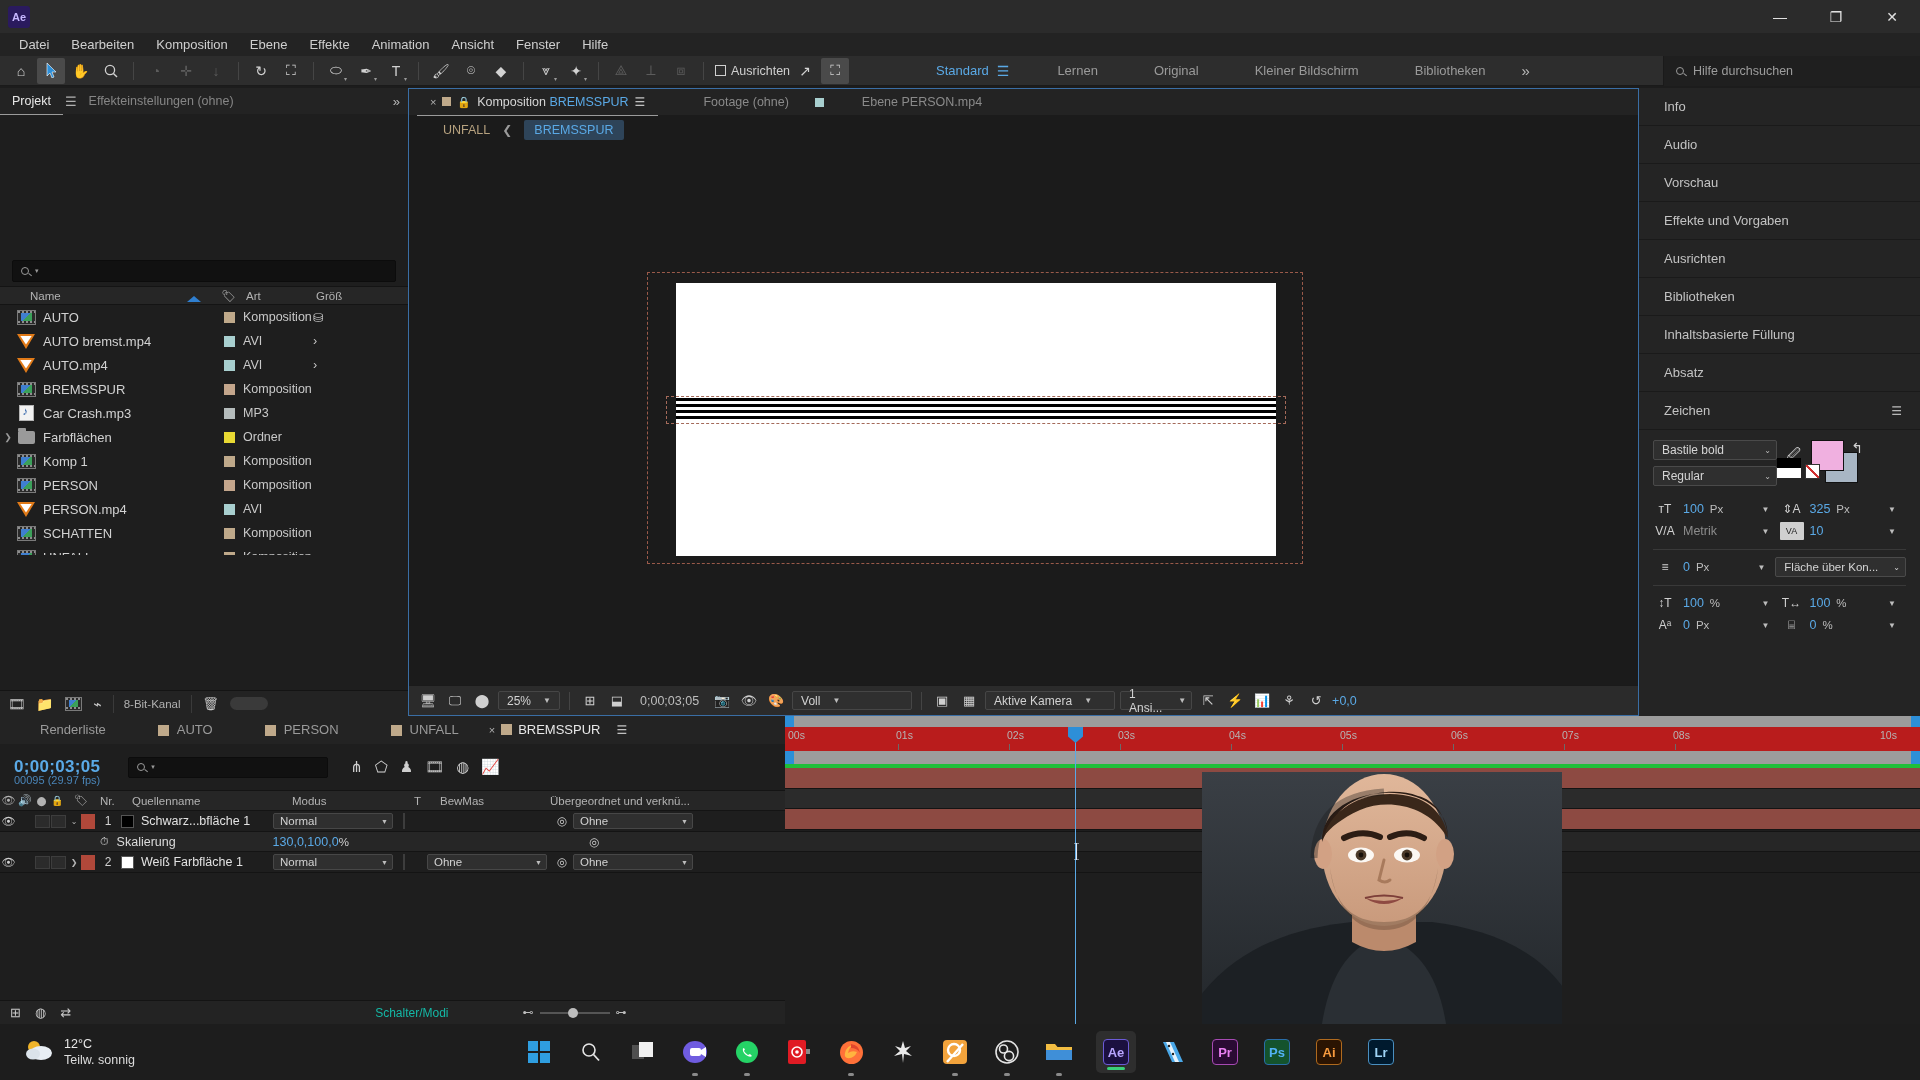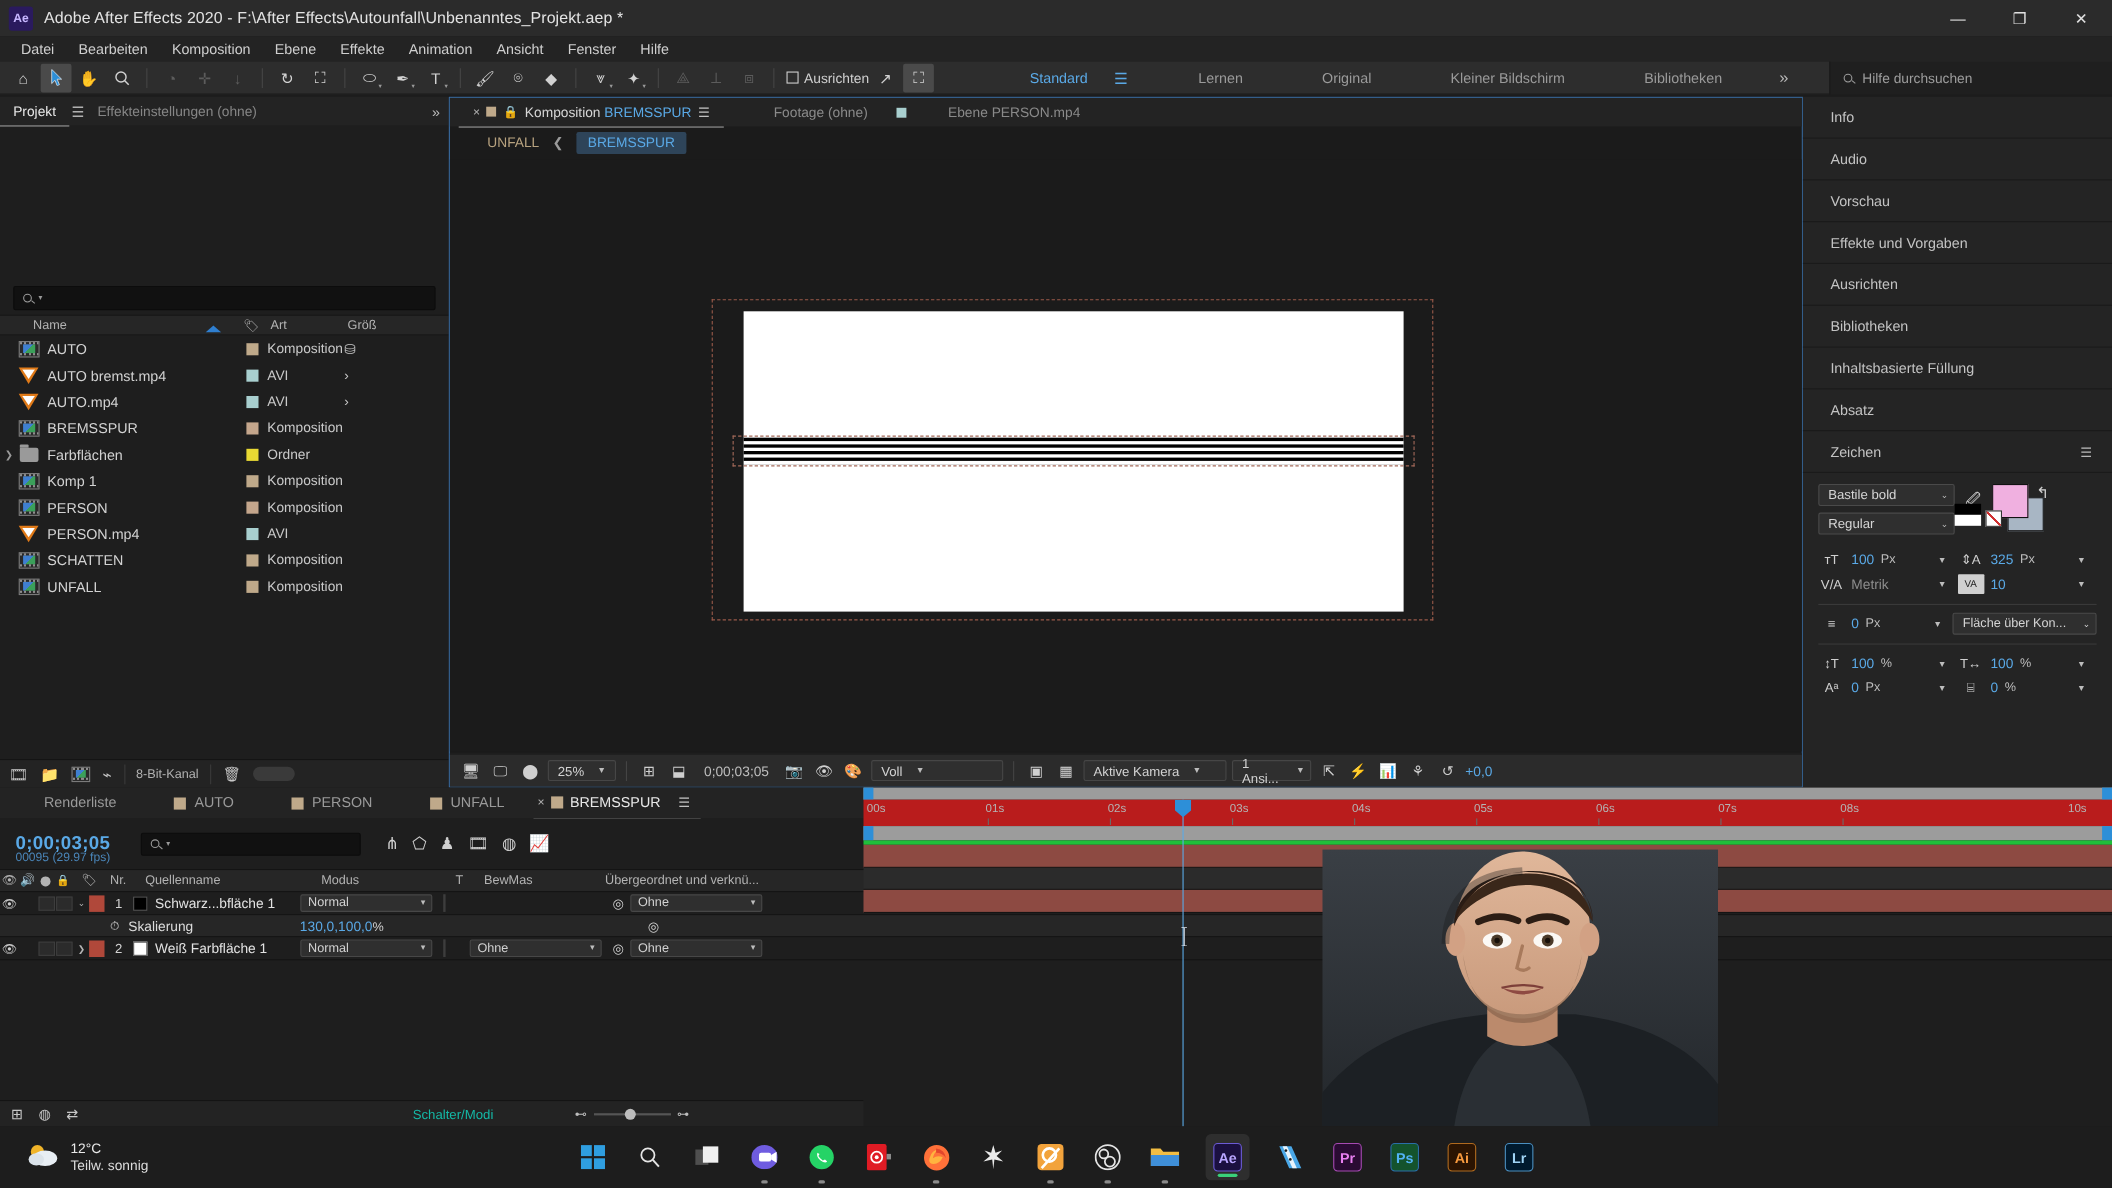--- a/index.html
+++ b/index.html
@@ -45,21 +45,21 @@
   .tool {
     width:28px; height:26px; display:flex; align-items:center; justify-content:center;
     color:#d2d2d2; font-size:14px; position:relative; margin:0 1px;
   }
   .tool.sel { background:#4a4a4a; border-radius:2px; }
   .tool.dim { color:#5c5c5c; }
   .tool .caret { position:absolute; right:3px; bottom:2px; font-size:6px; color:#999; }
   .tsep { width:1px; height:18px; background:#454545; margin:0 7px; }
   .align-box { display:flex; align-items:center; gap:5px; margin-left:4px; font-size:12.5px; color:#cfcfcf;}
   .align-sq { width:11px; height:11px; border:1.4px solid #cfcfcf; }
-  .ws-area { display:flex; align-items:center; margin-left:58px; gap:16px; }
+  .ws-area { display:flex; align-items:center; margin-left:58px; gap:0px; }
   .ws-item { font-size:13px; color:#9a9a9a; padding:0 28px; }
   .ws-item.active { color:#5aa9e6; padding-right:8px; }
   .ws-menu { color:#5aa9e6; font-size:14px; padding-right:20px;}
   .chev { margin-left:8px; color:#b9b9b9; font-size:15px; }
   .help-search {
     position:absolute; right:0; top:0; width:257px; height:30px; background:#1f1f1f;
     display:flex; align-items:center; padding-left:12px; gap:9px;
     border-left:1px solid #1a1a1a;
   }
   .help-search span { font-size:12.5px; color:#9d9d9d; }
@@ -281,21 +281,20 @@
   .sqicon { width:26px;height:26px;border-radius:4px;display:flex;align-items:center;justify-content:center;
             font-size:13px;font-weight:bold;font-family:"Liberation Sans",sans-serif;}
 </style>
 </head>
 <body>
 
 <div class="app">
 
   <div class="titlebar">
     <div class="ae-logo">Ae</div>
-    <div class="title-text">Adobe After Effects 2020 - F:\After Effects\Autounfall\Unbenanntes_Projekt.aep *</div>
     <div class="win-btns">
       <div class="win-btn">—</div>
       <div class="win-btn">❐</div>
       <div class="win-btn close">✕</div>
     </div>
   </div>
 
   <div class="menubar">
     <div class="menu-item">Datei</div>
     <div class="menu-item">Bearbeiten</div>
@@ -444,20 +443,32 @@
             </span>
           </span>
         <span class="fname">BREMSSPUR</span>
         <span class="fcolor">
             <span class="fswatch" style="background:#c4a68c"></span>
           </span>
         <span class="fart">Komposition</span>
         <span class="fsize"></span>
       </div>
 
+      <div class="frow">
+        <span class="disclose"></span>
+        <span class="ficon">
+            <span class="ic-mp3"></span>
+          </span>
+        <span class="fname">Car Crash.mp3</span>
+        <span class="fcolor">
+            <span class="fswatch" style="background:#b5bcbc"></span>
+          </span>
+        <span class="fart">MP3</span>
+        <span class="fsize"></span>
+      </div>
 
       <div class="frow">
         <span class="disclose">❯</span>
         <span class="ficon">
             <span class="ic-folder"></span>
           </span>
         <span class="fname">Farbflächen</span>
         <span class="fcolor">
             <span class="fswatch" style="background:#e8d933"></span>
           </span>

